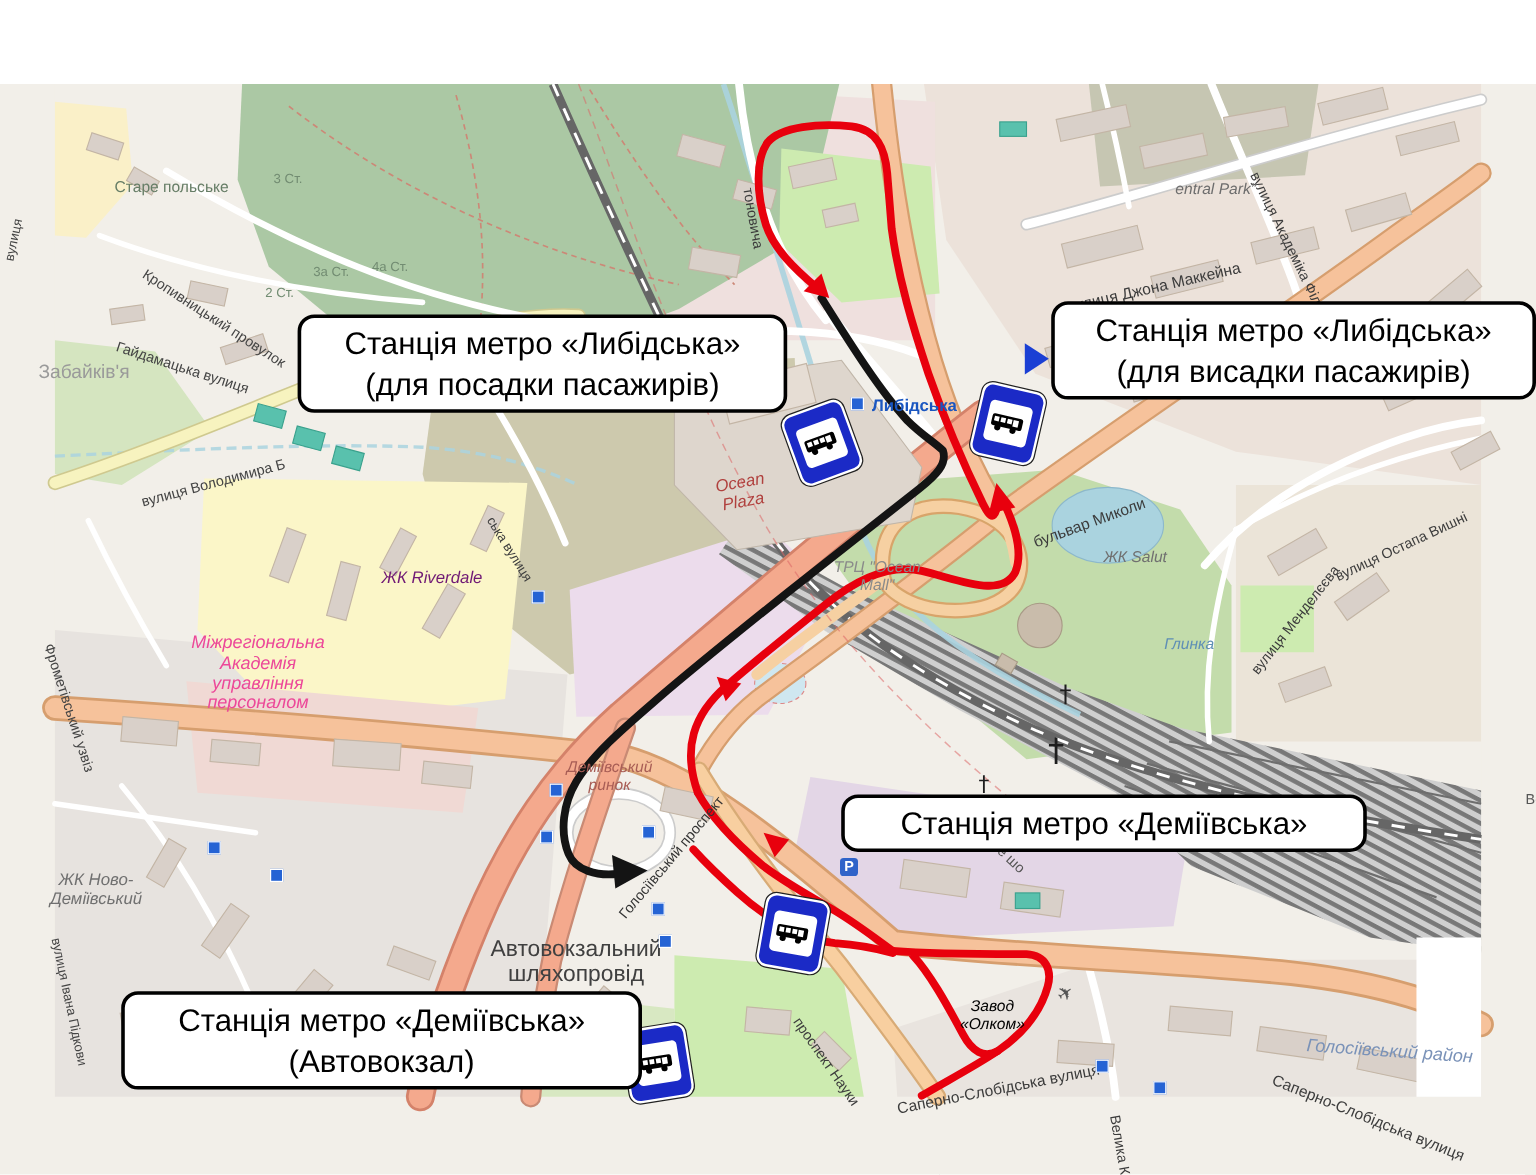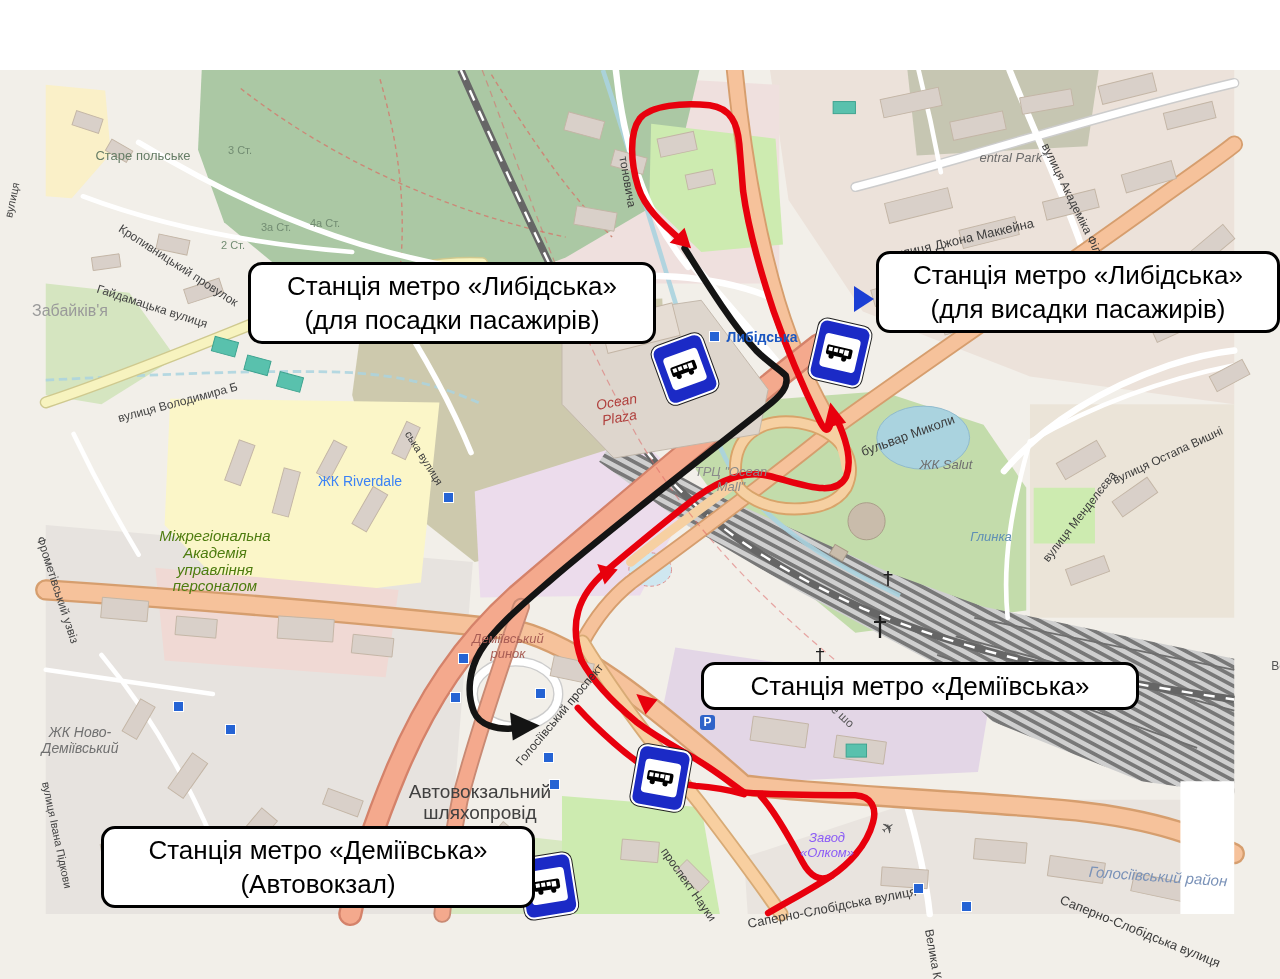--- a/index.html
+++ b/index.html
@@ -251,36 +251,36 @@
     <span class="maplabel" style="left: 240px; top: 150px; font-size: 11px; color: rgb(114, 140, 114); transform: translate(-50%, -50%) rotate(0deg); text-align: center;">3 Ст.</span>
     <span class="maplabel" style="left: 276px; top: 227px; font-size: 11px; color: rgb(114, 140, 114); transform: translate(-50%, -50%) rotate(0deg);">3а Ст.</span>
     <span class="maplabel" style="left: 325px; top: 223px; font-size: 11px; color: rgb(114, 140, 114); transform: translate(-50%, -50%) rotate(0deg);">4а Ст.</span>
     <span class="maplabel" style="left: 233px; top: 245px; font-size: 11px; color: rgb(114, 140, 114); transform: translate(-50%, -50%) rotate(0deg);">2 Ст.</span>
     <span class="maplabel" style="left: 384px; top: 272px; font-size: 11px; color: rgb(114, 140, 114); transform: translate(-50%, -50%) rotate(0deg);">5а Ст.</span>
     <span class="maplabel" style="left: 178px; top: 266px; font-size: 12px; color: rgb(68, 68, 68); transform: translate(-50%, -50%) rotate(33deg);">Кропивницький провулок</span>
     <span class="maplabel" style="left: 152px; top: 307px; font-size: 12px; color: rgb(68, 68, 68); transform: translate(-50%, -50%) rotate(18deg);">Гайдамацька вулиця</span>
     <span class="maplabel" style="left: 70px; top: 311px; font-size: 16px; color: rgb(154, 154, 154); transform: translate(-50%, -50%) rotate(0deg);">Забайків'я</span>
     <span class="maplabel" style="left: 178px; top: 403px; font-size: 12px; color: rgb(68, 68, 68); transform: translate(-50%, -50%) rotate(-15deg);">вулиця Володимира Б</span>
     <span class="maplabel" style="left: 12px; top: 200px; font-size: 11px; color: rgb(68, 68, 68); transform: translate(-50%, -50%) rotate(-78deg);">вулиця</span>
-    <span class="maplabel" style="left: 215px; top: 562px; font-size: 15px; color: #4d7c0f; transform: translate(-50%, -50%) rotate(0deg); font-style: italic;">Міжрегіональна
+    <span class="maplabel" style="left: 215px; top: 562px; font-size: 15px; color: #ec4899; transform: translate(-50%, -50%) rotate(0deg); font-style: italic;">Міжрегіональна
 Академія
 управління
 персоналом</span>
-    <span class="maplabel" style="left: 360px; top: 482px; font-size: 14px; color: #3b82f6; transform: translate(-50%, -50%) rotate(0deg); ">ЖК Riverdale</span>
+    <span class="maplabel" style="left: 360px; top: 482px; font-size: 14px; color: #701a75; transform: translate(-50%, -50%) rotate(0deg); font-style: italic;">ЖК Riverdale</span>
     <span class="maplabel" style="left: 57px; top: 590px; font-size: 12px; color: rgb(68, 68, 68); transform: translate(-50%, -50%) rotate(72deg);">Фрометівський узвіз</span>
     <span class="maplabel" style="left: 80px; top: 741px; font-size: 14px; color: rgb(112, 112, 112); transform: translate(-50%, -50%) rotate(0deg); font-style: italic;">ЖК Ново-
 Деміївський</span>
     <span class="maplabel" style="left: 57px; top: 835px; font-size: 11px; color: rgb(68, 68, 68); transform: translate(-50%, -50%) rotate(78deg);">вулиця Івана Підкови</span>
     <span class="maplabel" style="left: 508px; top: 647px; font-size: 13px; color: rgb(168, 93, 85); transform: translate(-50%, -50%) rotate(0deg); font-style: italic;">Деміївський
 ринок</span>
     <span class="maplabel" style="left: 560px; top: 715px; font-size: 12px; color: rgb(51, 51, 51); transform: translate(-50%, -50%) rotate(-50deg);">Голосіївський проспект</span>
     <span class="maplabel" style="left: 480px; top: 802px; font-size: 19px; color: #404040; transform: translate(-50%, -50%) rotate(0deg);">Автовокзальний
 шляхопровід</span>
     <span class="maplabel" style="left: 337px; top: 887px; font-size: 12px; color: rgb(119, 119, 119); transform: translate(-50%, -50%) rotate(0deg);">Школа</span>
-    <span class="maplabel" style="left: 827px; top: 846px; font-size: 13px; color: #8b5cf6; transform: translate(-50%, -50%) rotate(0deg); font-style: italic;">Завод
+    <span class="maplabel" style="left: 827px; top: 846px; font-size: 13px; color: #000000; transform: translate(-50%, -50%) rotate(0deg); font-style: italic;">Завод
 «Олком»</span>
     <span class="maplabel" style="left: 832px; top: 908px; font-size: 13px; color: rgb(60, 60, 60); transform: translate(-50%, -50%) rotate(-11deg);">Саперно-Слобідська вулиця</span>
     <span class="maplabel" style="left: 1140px; top: 932px; font-size: 13px; color: rgb(60, 60, 60); transform: translate(-50%, -50%) rotate(22deg);">Саперно-Слобідська вулиця</span>
     <span class="maplabel" style="left: 688px; top: 885px; font-size: 12px; color: rgb(60, 60, 60); transform: translate(-50%, -50%) rotate(55deg);">проспект Науки</span>
     <span class="maplabel" style="left: 807px; top: 1010px; font-size: 12px; color: rgb(60, 60, 60); transform: translate(-50%, -50%) rotate(48deg);">проспект Наук</span>
     <span class="maplabel" style="left: 938px; top: 985px; font-size: 12px; color: rgb(60, 60, 60); transform: translate(-50%, -50%) rotate(80deg);">Велика Китаївська в</span>
     <span class="maplabel" style="left: 1158px; top: 877px; font-size: 15px; color: rgb(122, 146, 184); transform: translate(-50%, -50%) rotate(4deg); font-style: italic;">Голосіївський район</span>
     <span class="maplabel" style="left: 822px; top: 698px; font-size: 12px; color: rgb(85, 85, 85); transform: translate(-50%, -50%) rotate(43deg);">Залізничне шо</span>
     <span class="maplabel" style="left: 962px; top: 240px; font-size: 13px; color: rgb(60, 60, 60); transform: translate(-50%, -50%) rotate(-13deg);">вулиця Джона Маккейна</span>
     <span class="maplabel" style="left: 1078px; top: 213px; font-size: 12px; color: rgb(60, 60, 60); transform: translate(-50%, -50%) rotate(64deg);">вулиця Академіка Філатова</span>

